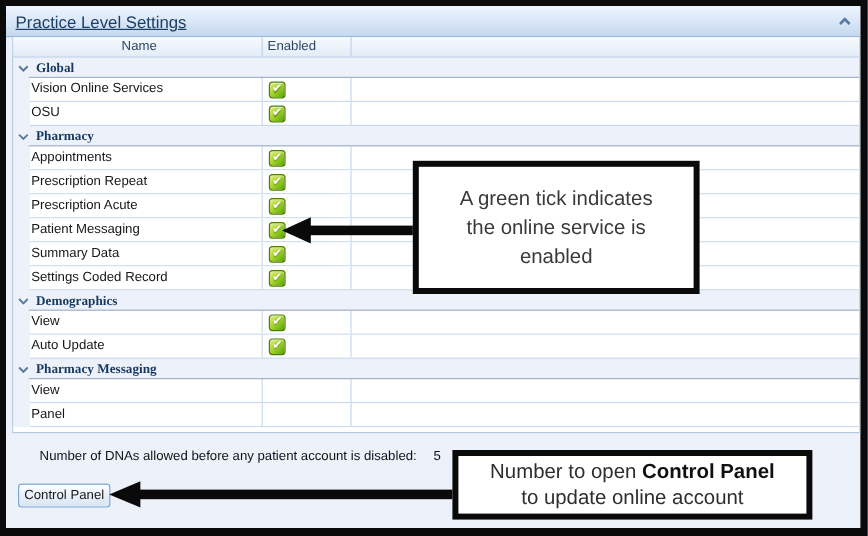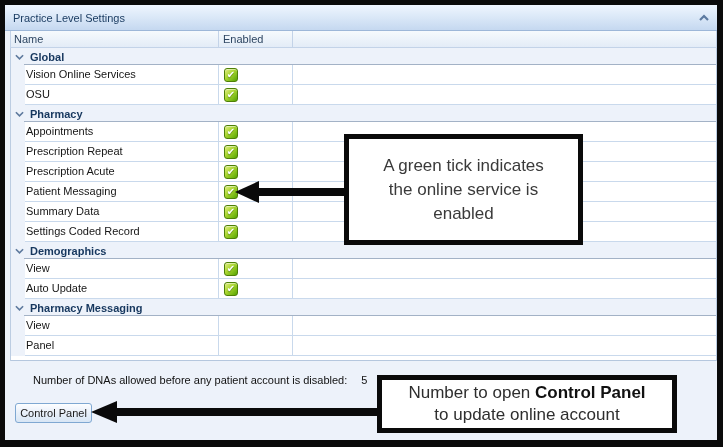--- a/index.html
+++ b/index.html
@@ -4,36 +4,36 @@
 <style>
   * { box-sizing: border-box; margin: 0; padding: 0; }
   body { font-family: "Liberation Sans", "DejaVu Sans", sans-serif; background:#888; }
   .shot { position: relative; width: 723px; height: 447px; background:#0a0a0a; overflow: hidden; }
   .panel { position: absolute; left:5px; top:5px; width:712px; height:435px; background:#edf2fa; overflow:hidden; }
 
   
   .titlebar { position:absolute; left:0; top:0; width:712px; height:26px;
     background:linear-gradient(#eef5fe 0%, #dce9f8 45%, #c5d8f0 100%);
     border-bottom:1px solid #9db7d8; display:flex; align-items:center; padding-left:8px; }
-  .titlebar .title { font-size:11px; color:#1d3e63; }
+  .titlebar .title { font-size:14px; color:#1d3e63;text-decoration:underline; }
   .collapse-btn { position:absolute; right:7px; top:9px; width:12px; height:8px; cursor:pointer; }
 
   
   .header-row { position:absolute; left:5px; top:26px; width:707px; height:17px;
     background:linear-gradient(#f6fafd, #e3ecf7); border-bottom:1px solid #c3d3e8;
     border-left:1px solid #c3d3e8; border-right:1px solid #c3d3e8; display:flex; }
   .header-cell { font-size:11px; color:#2e4662; line-height:16px; border-right:1px solid #c3d3e8; }
-  .hc-name { width:208px; padding-left:3px; }
+  .hc-name { width:208px; padding-left:3px;text-align:center; }
   .hc-enabled { width:74px; padding-left:4px; }
   .hc-rest { flex:1; border-right:none; }
 
   
   .grid { position:absolute; left:5px; top:43px; width:707px;
     border-left:1px solid #bccde2; border-right:1px solid #bccde2; }
-  .group-row { height:17px; display:flex; align-items:center; padding-left:4px; position:relative; }
+  .group-row { height:17px; display:flex; align-items:center; padding-left:4px; position:relative;font-family:Liberation Serif, serif; }
   .group-row .chev { margin-right:6px; }
   .group-label { font-size:11px; font-weight:bold; color:#16375e; }
   .group-row::after { content:""; position:absolute; left:13px; right:0; bottom:0; height:1px; background:#a3b2c6; }
   .data-row { height:20px; margin-left:14px; display:flex; background:#fff; border-bottom:1px solid #c9d9ec; }
   .cell { height:100%; }
   .cell-name { width:194px; border-right:1px solid #c9d9ec; font-size:11px; color:#161616;
     line-height:19px; padding-left:1px; white-space:nowrap; }
   .cell-enabled { width:74px; border-right:1px solid #c9d9ec; display:flex; align-items:center; padding-left:5px; }
   .cell-rest { flex:1; }
   .tickbox { display:inline-block; width:14px; height:14px; border:1px solid #4e8008; border-radius:3px;

